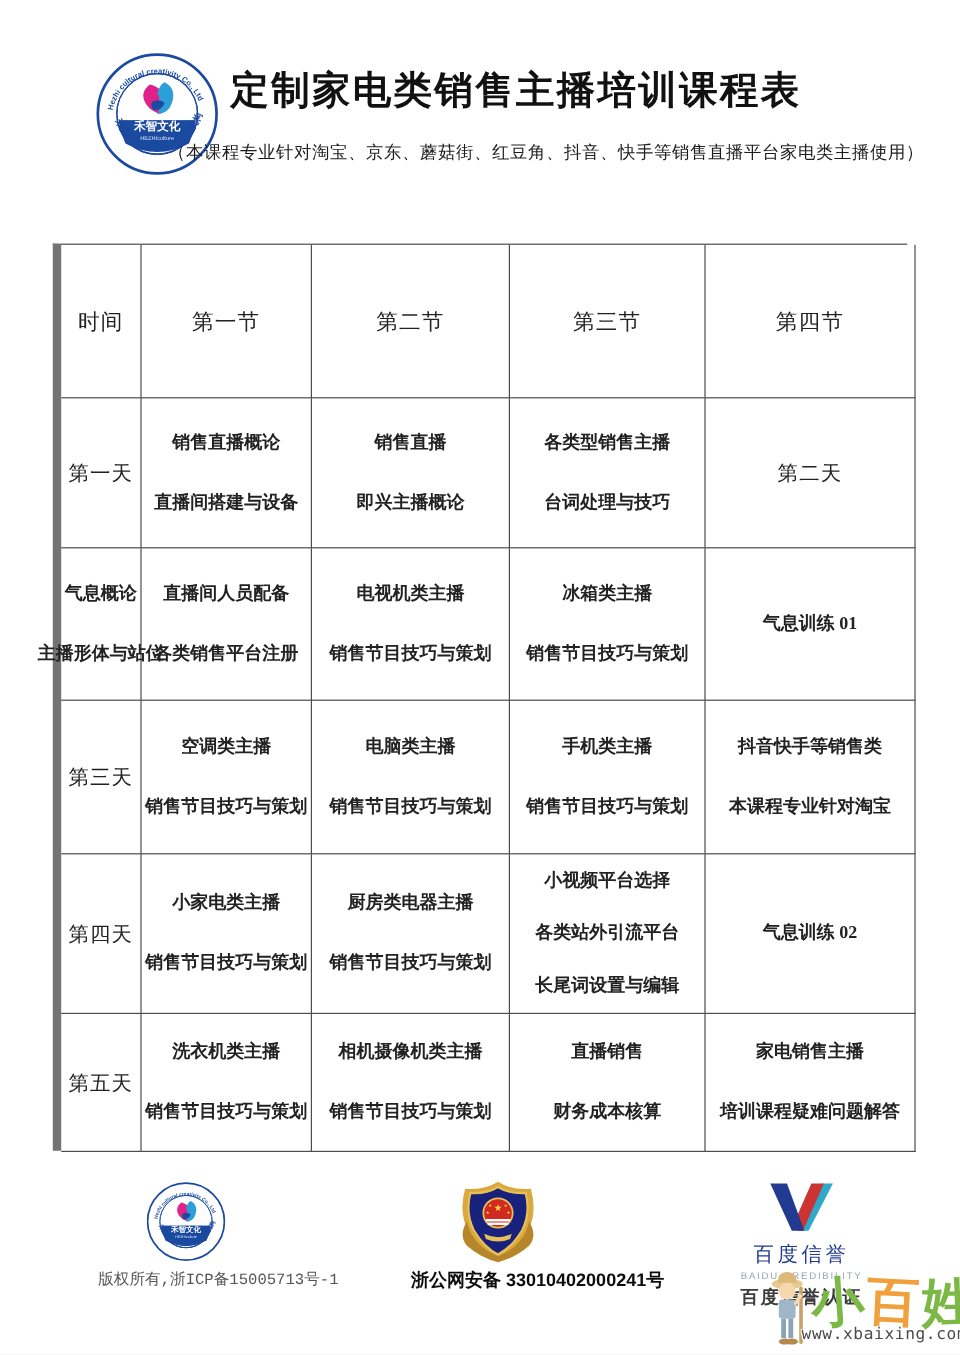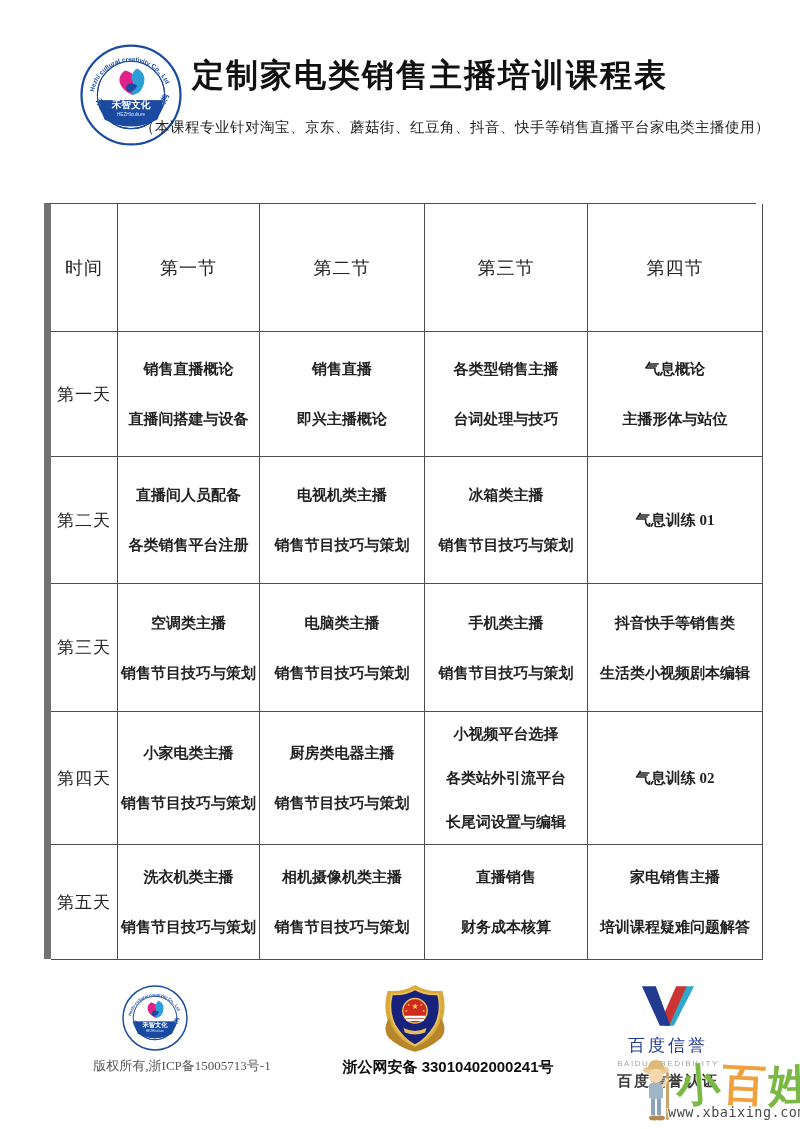--- a/index.html
+++ b/index.html
@@ -34,21 +34,21 @@
     text-align:center; color:#222;
   }
   .cell.head { font-size:18px; letter-spacing:1px; }
   .cell.day  { font-size:17px; letter-spacing:1px; }
   .cell.body { font-size:15px; gap:30px; padding:4px; }
   .cell.body.tight { gap:24px; }
   .cell.body .line { line-height:20px; white-space:nowrap;font-weight:bold; }
   
   .copyright {
     position:absolute; left:58px; top:1057px; width:248px; text-align:center;
-    font-family:Liberation Serif, serif; font-size:13px; color:#555;
+    font-family:Liberation Mono, monospace; font-size:13px; color:#555;
   }
   .police-badge { position:absolute; left:377px; top:982px; width:76px; height:72px; }
   .police-record {
     position:absolute; left:300px; top:1058px; width:224px; text-align:center;
     font-family:"Liberation Sans", sans-serif; font-size:15px; font-weight:700; color:#0d0d0d;margin-left:36px;
   }
   .baidu-block { position:absolute; left:598px; top:982px; width:140px; text-align:center; }
   .baidu-v { width:58px; height:48px; margin:0 auto; display:block; }
   .baidu-cn { font-family:"Liberation Sans", sans-serif; font-size:17px; color:#223a8f; letter-spacing:3px; margin-top:4px; }
   .baidu-en { font-family:"Liberation Sans", sans-serif; font-size:8px; color:#9aa3ad; letter-spacing:1.5px; margin-top:2px; }
@@ -151,25 +151,25 @@
         <div class="line">直播间搭建与设备</div>
       </div>
       <div class="cell body">
         <div class="line">销售直播</div>
         <div class="line">即兴主播概论</div>
       </div>
       <div class="cell body">
         <div class="line">各类型销售主播</div>
         <div class="line">台词处理与技巧</div>
       </div>
+      <div class="cell day">第二天</div>
       <div class="cell body">
         <div class="line">气息概论</div>
         <div class="line">主播形体与站位</div>
       </div>
-      <div class="cell day">第二天</div>
       <div class="cell body">
         <div class="line">直播间人员配备</div>
         <div class="line">各类销售平台注册</div>
       </div>
       <div class="cell body">
         <div class="line">电视机类主播</div>
         <div class="line">销售节目技巧与策划</div>
       </div>
       <div class="cell body">
         <div class="line">冰箱类主播</div>
@@ -186,21 +186,21 @@
       <div class="cell body">
         <div class="line">电脑类主播</div>
         <div class="line">销售节目技巧与策划</div>
       </div>
       <div class="cell body">
         <div class="line">手机类主播</div>
         <div class="line">销售节目技巧与策划</div>
       </div>
       <div class="cell body">
         <div class="line">抖音快手等销售类</div>
-        <div class="line">生活类小视频剧本编辑</div>
+        <div class="line">本课程专业针对淘宝</div>
       </div>
       <div class="cell day">第四天</div>
       <div class="cell body">
         <div class="line">小家电类主播</div>
         <div class="line">销售节目技巧与策划</div>
       </div>
       <div class="cell body">
         <div class="line">厨房类电器主播</div>
         <div class="line">销售节目技巧与策划</div>
       </div>

